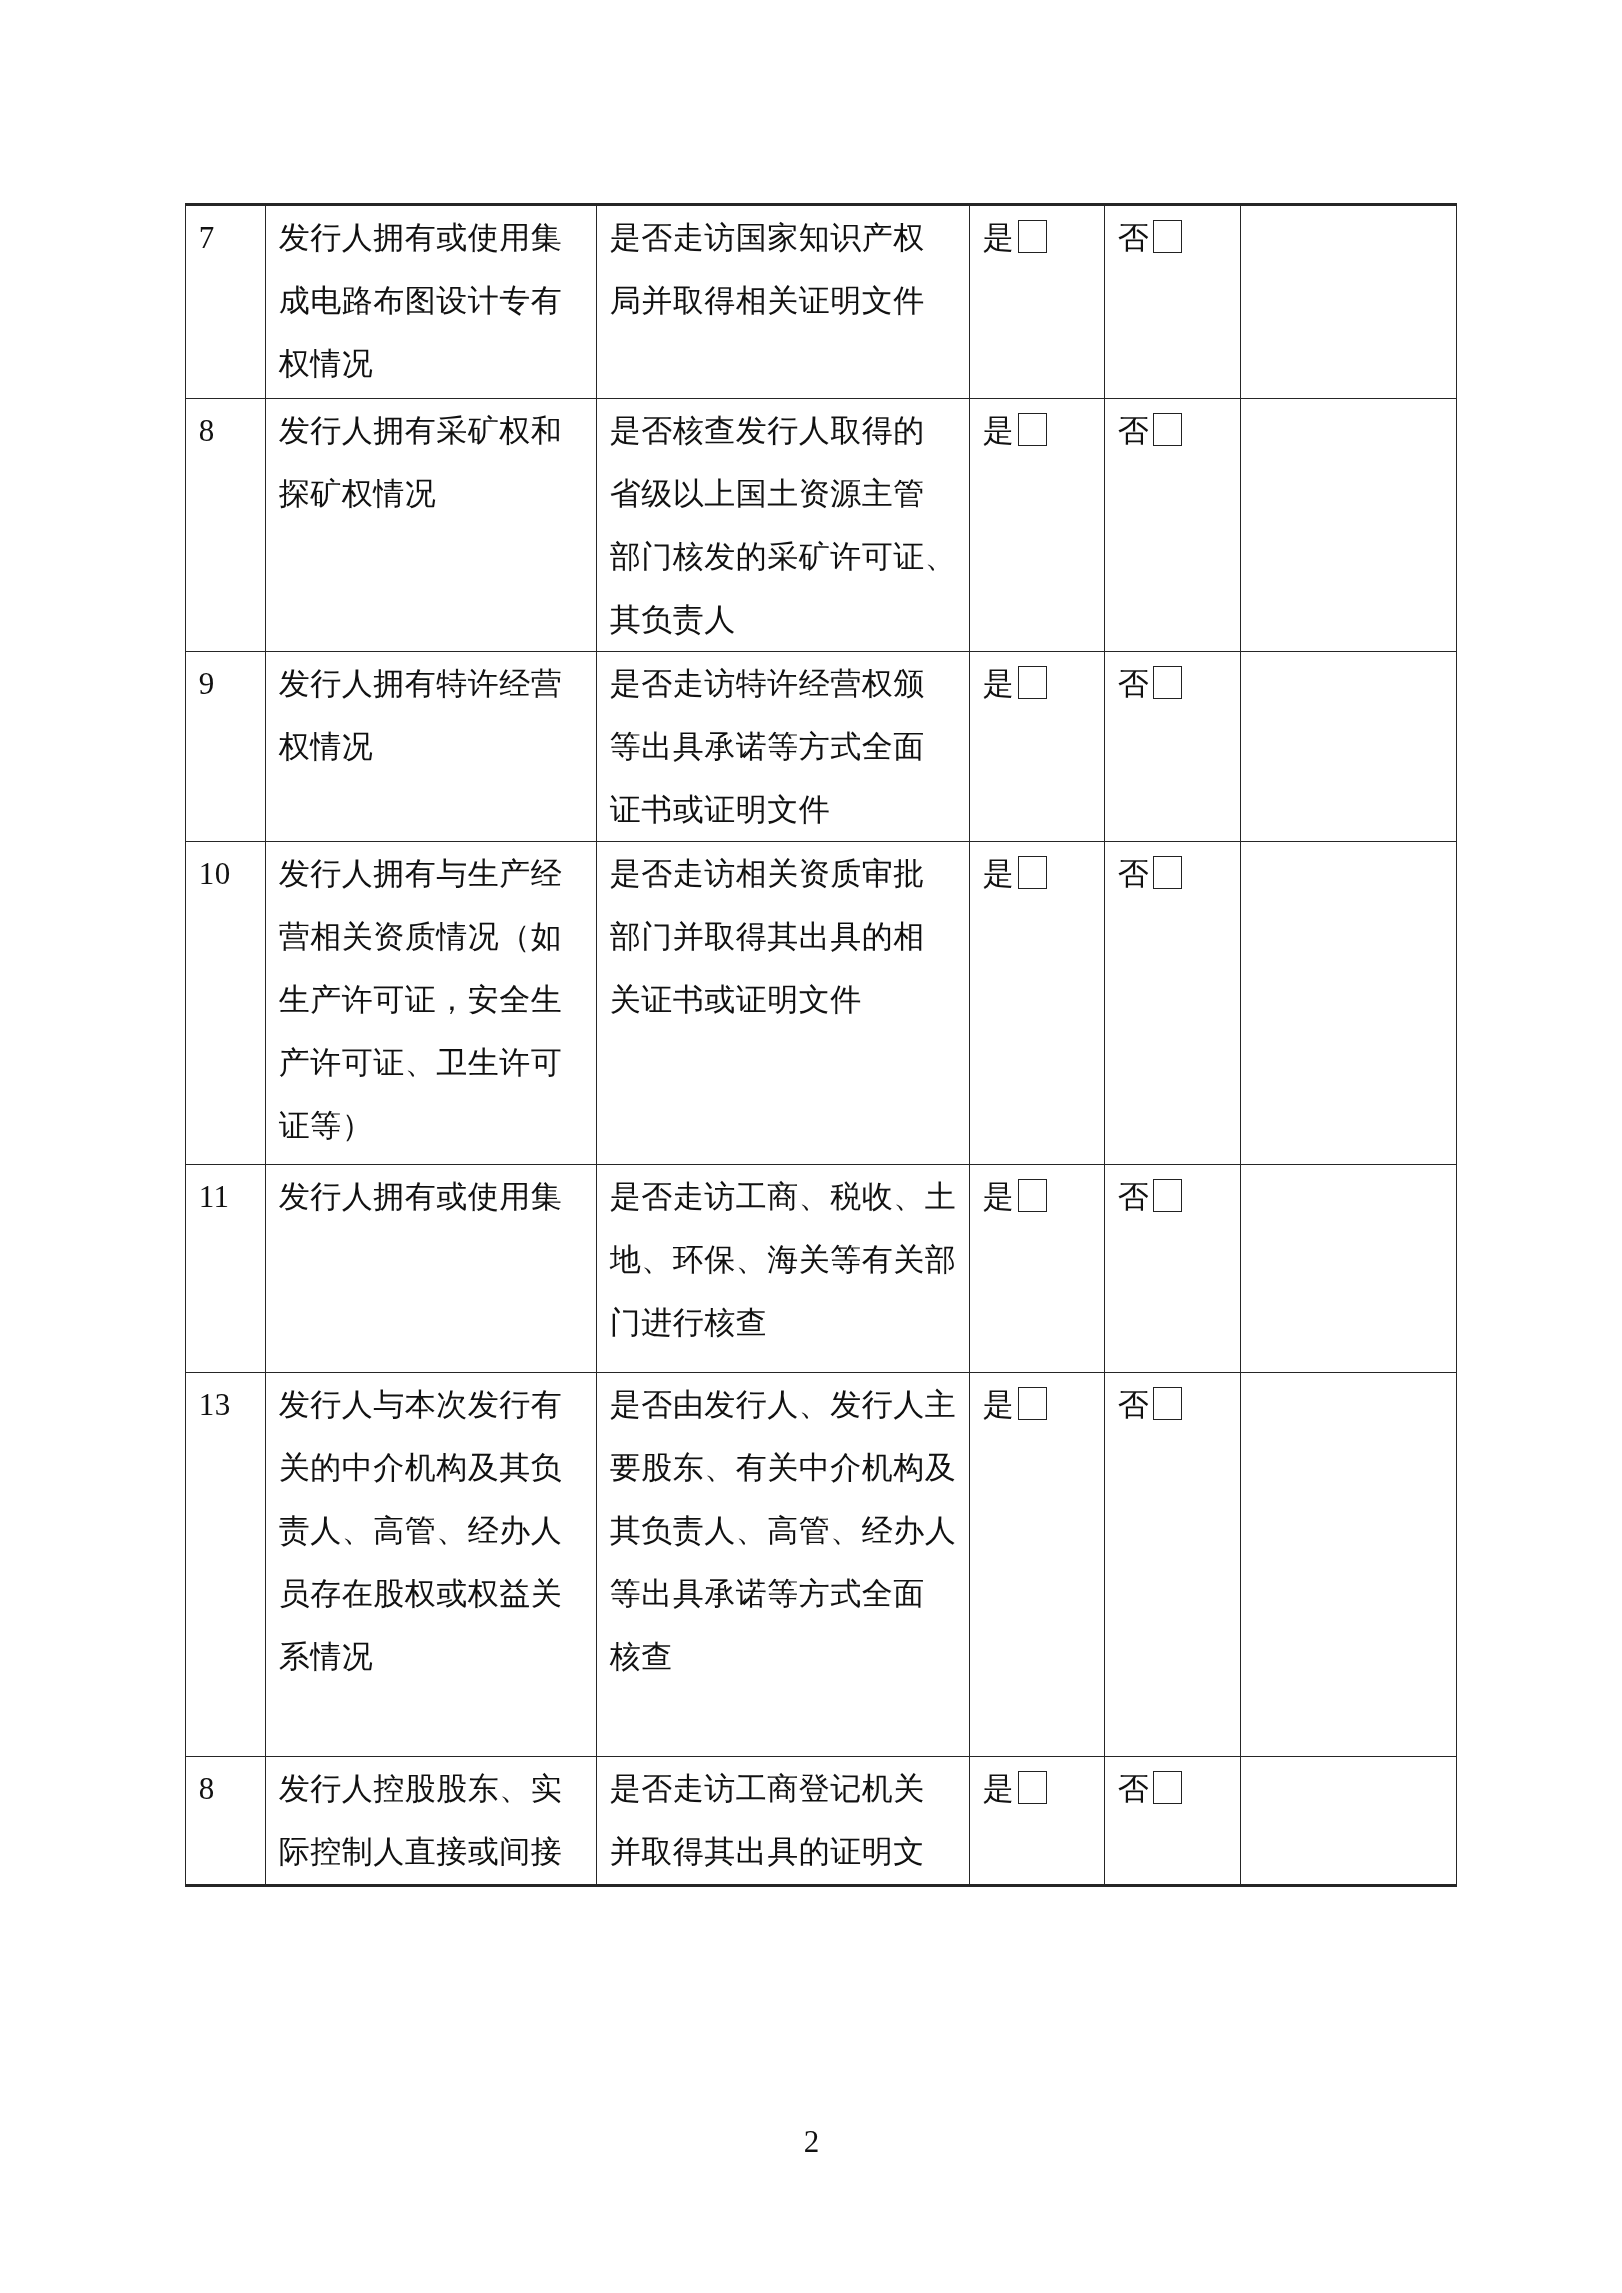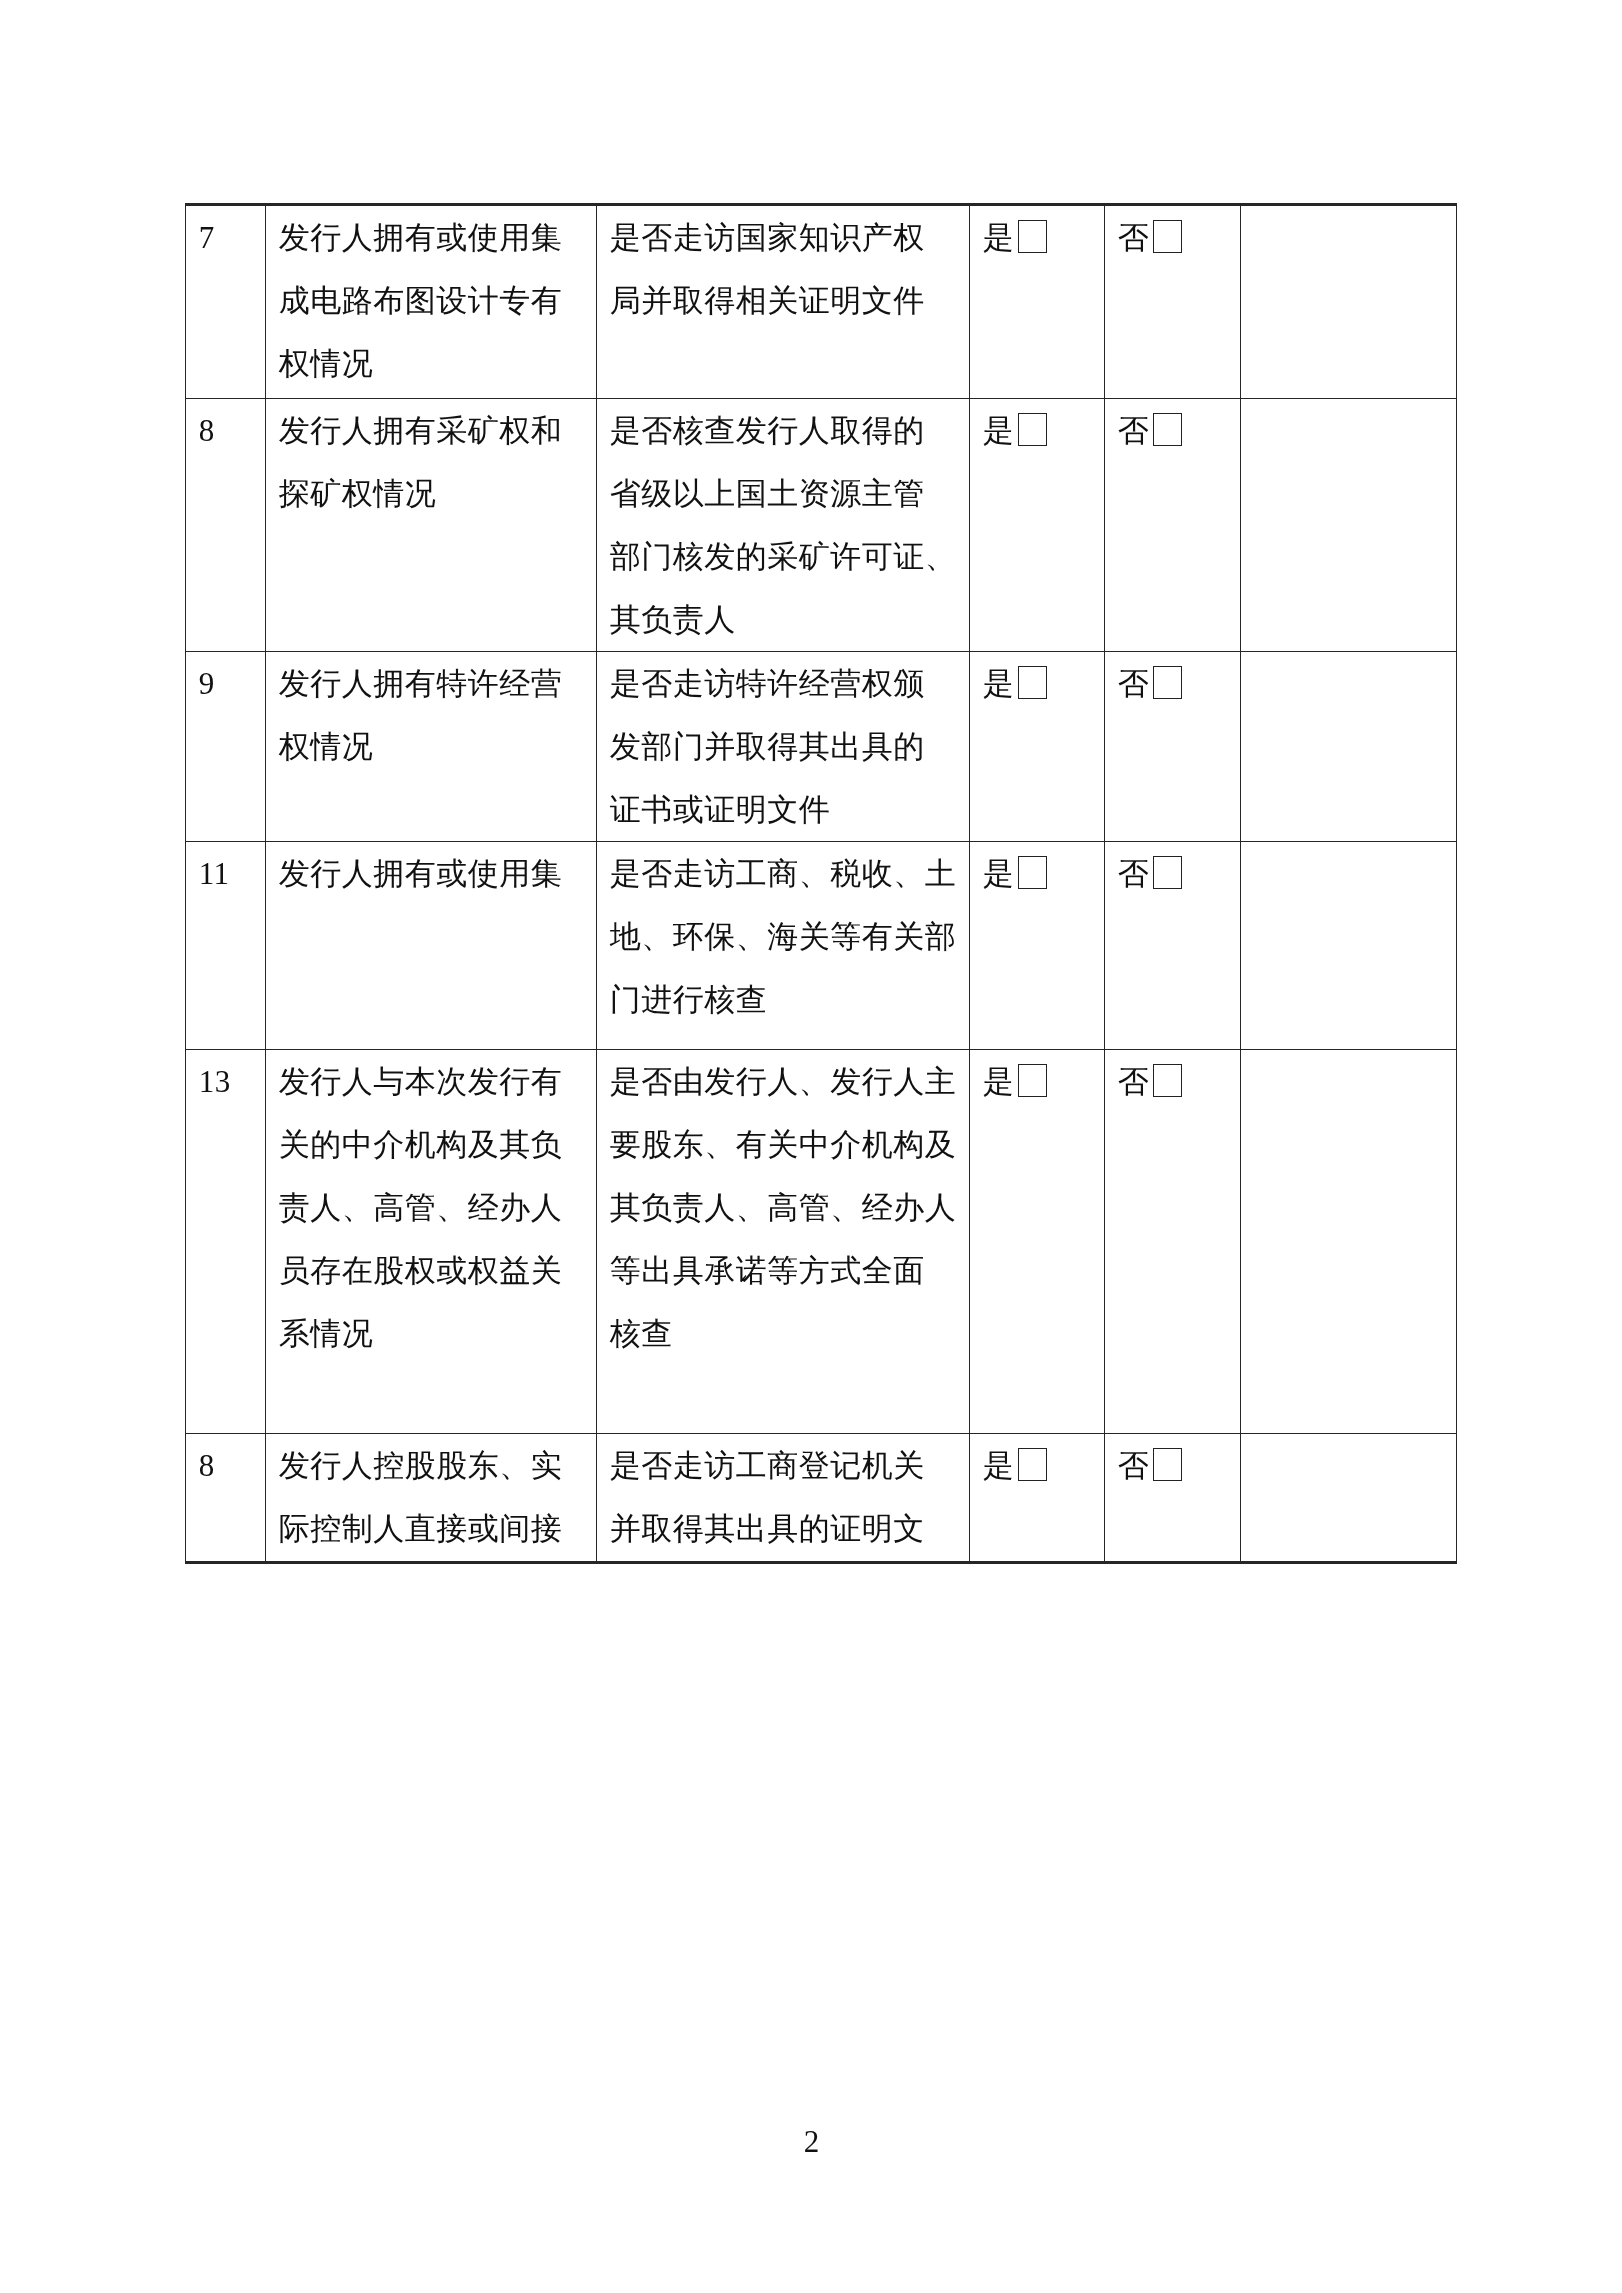--- a/index.html
+++ b/index.html
@@ -98,22 +98,36 @@
 其负责人</td>
         <td class="c-yes"><span>是</span><span class="cb"></span></td>
         <td class="c-noopt"><span>否</span><span class="cb"></span></td>
         <td class="c-blank"></td>
       </tr>
       <tr style="height:189px">
         <td class="c-no">9</td>
         <td class="c-item">发行人拥有特许经营
 权情况</td>
         <td class="c-method">是否走访特许经营权颁
-发部门并取得其出具的
+等出具承诺等方式全面
 证书或证明文件</td>
+        <td class="c-yes"><span>是</span><span class="cb"></span></td>
+        <td class="c-noopt"><span>否</span><span class="cb"></span></td>
+        <td class="c-blank"></td>
+      </tr>
+      <tr style="height:323px">
+        <td class="c-no">10</td>
+        <td class="c-item">发行人拥有与生产经
+营相关资质情况（如
+生产许可证，安全生
+产许可证、卫生许可
+证等）</td>
+        <td class="c-method">是否走访相关资质审批
+部门并取得其出具的相
+关证书或证明文件</td>
         <td class="c-yes"><span>是</span><span class="cb"></span></td>
         <td class="c-noopt"><span>否</span><span class="cb"></span></td>
         <td class="c-blank"></td>
       </tr>
       <tr style="height:208px">
         <td class="c-no">11</td>
         <td class="c-item">发行人拥有或使用集</td>
         <td class="c-method">是否走访工商、税收、土
 地、环保、海关等有关部
 门进行核查</td>

